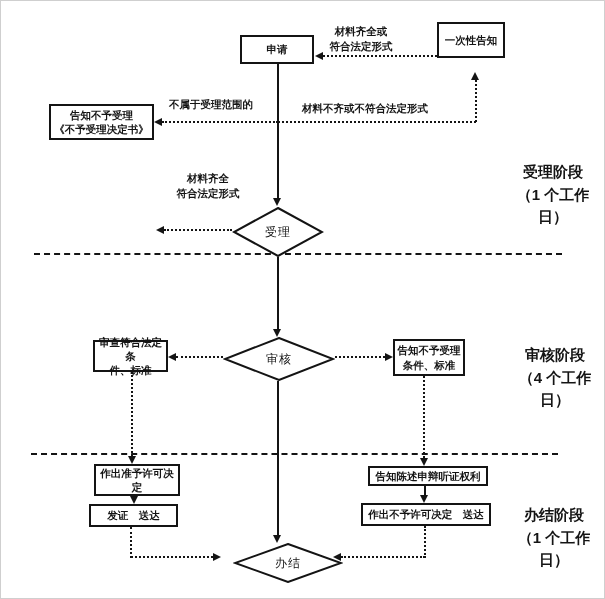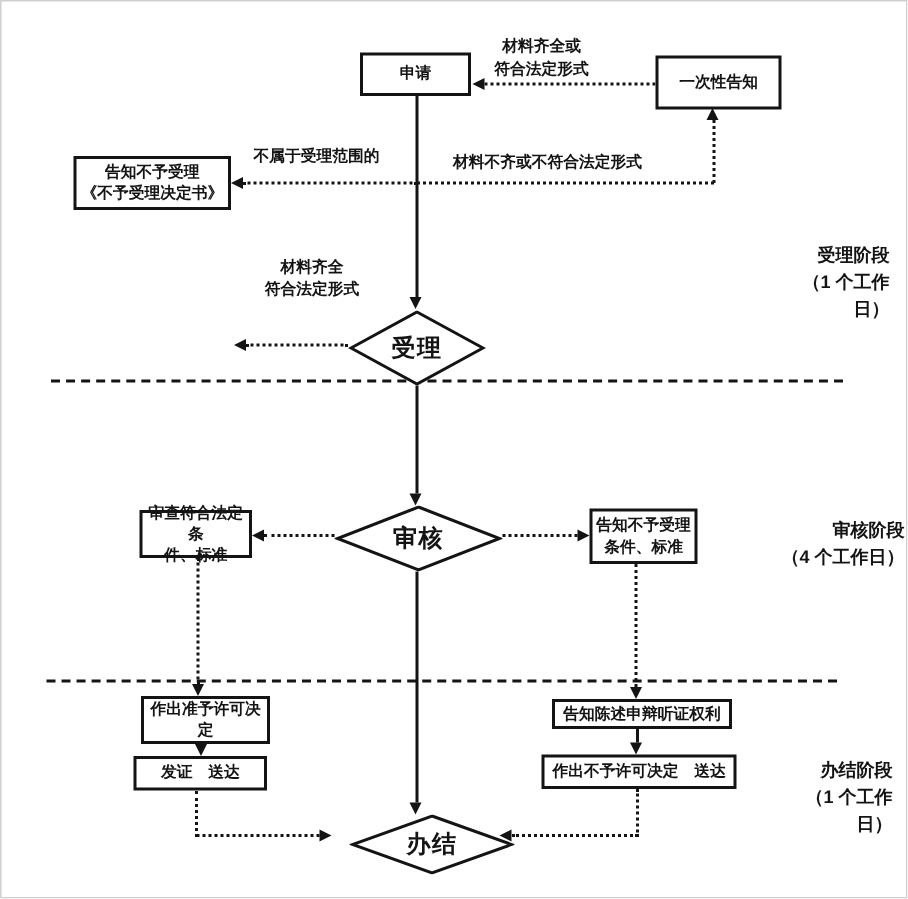--- a/index.html
+++ b/index.html
@@ -6,23 +6,23 @@
   html,body{margin:0;padding:0;background:#fff;}
   body{font-family:"Liberation Sans","DejaVu Sans",sans-serif;color:var(--ink);}
   .canvas{position:relative;width:605px;height:599px;background:#fff;border:1px solid #cfcfcf;box-sizing:border-box;overflow:hidden;}
   .box{position:absolute;box-sizing:border-box;border:2px solid var(--ink);background:#fff;
        display:flex;align-items:center;justify-content:center;text-align:center;
        font-size:10.5px;font-weight:600;line-height:1.35;z-index:3;}
   .t{white-space:pre-line;}
   .diamond{position:absolute;z-index:3;}
   .diamond svg{position:absolute;inset:0;width:100%;height:100%;}
   .diamond .t{position:absolute;inset:0;display:flex;align-items:center;justify-content:center;
-       font-size:16px;font-weight:700;letter-spacing:1px;}
+       font-size:12px;font-weight:400;letter-spacing:1px;}
   .lbl{position:absolute;font-size:10.5px;font-weight:600;text-align:center;line-height:1.4;z-index:2;}
-  .stage{position:absolute;font-size:12px;font-weight:700;text-align:right;line-height:1.5;z-index:2;}
+  .stage{position:absolute;font-size:15px;font-weight:700;text-align:center;line-height:1.5;z-index:2;}
   .vline{position:absolute;width:2px;background:var(--ink);z-index:1;}
   .vdot{position:absolute;width:0;border-left:2px dotted var(--ink);z-index:1;}
   .hdot{position:absolute;height:0;border-top:2px dotted var(--ink);z-index:1;}
   .divider{position:absolute;height:0;border-top:2px dashed var(--ink);z-index:0;}
   .ar{position:absolute;width:0;height:0;z-index:4;}
   .ar-down{border-left:4px solid transparent;border-right:4px solid transparent;border-top:8px solid var(--ink);}
   .ar-up{border-left:4px solid transparent;border-right:4px solid transparent;border-bottom:8px solid var(--ink);}
   .ar-left{border-top:4px solid transparent;border-bottom:4px solid transparent;border-right:8px solid var(--ink);}
   .ar-right{border-top:4px solid transparent;border-bottom:4px solid transparent;border-left:8px solid var(--ink);}
 </style>
@@ -78,21 +78,21 @@
   <div class="hdot" style="top:555px;left:130px;width:82px"></div>
   <div class="ar ar-right" style="left:212px;top:552px"></div>
 
   <div class="vdot" style="left:423px;top:525px;height:32px"></div>
   <div class="hdot" style="top:555px;left:340px;width:84px"></div>
   <div class="ar ar-left" style="left:332px;top:552px"></div>
 
   <div class="box" style="left:239px;top:34px;width:74px;height:29px">
     <span class="t">申请</span>
   </div>
-  <div class="box" style="left:436px;top:36px;width:84px;height:36px">
+  <div class="box" style="left:436px;top:21px;width:68px;height:36px">
     <span class="t">一次性告知</span>
   </div>
   <div class="box" style="left:48px;top:103px;width:105px;height:36px">
     <span class="t">告知不予受理
 《不予受理决定书》</span>
   </div>
   <div class="box" style="left:92px;top:339px;width:75px;height:32px">
     <span class="t">审查符合法定条
 件、标准</span>
   </div>

